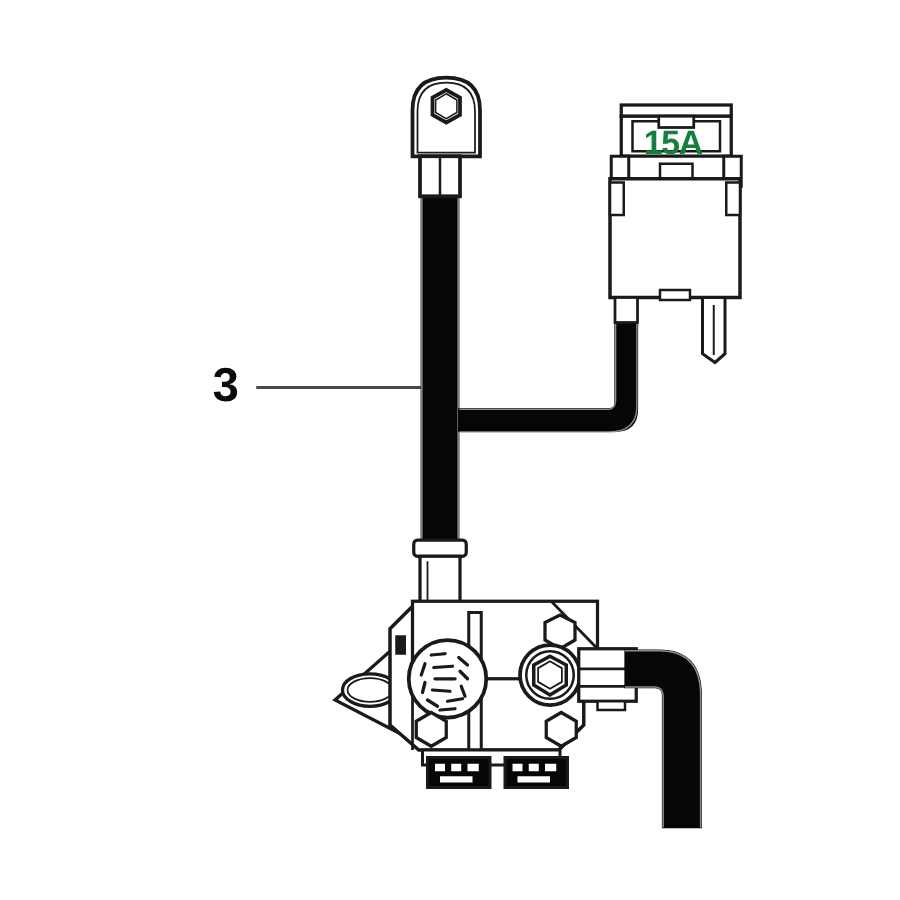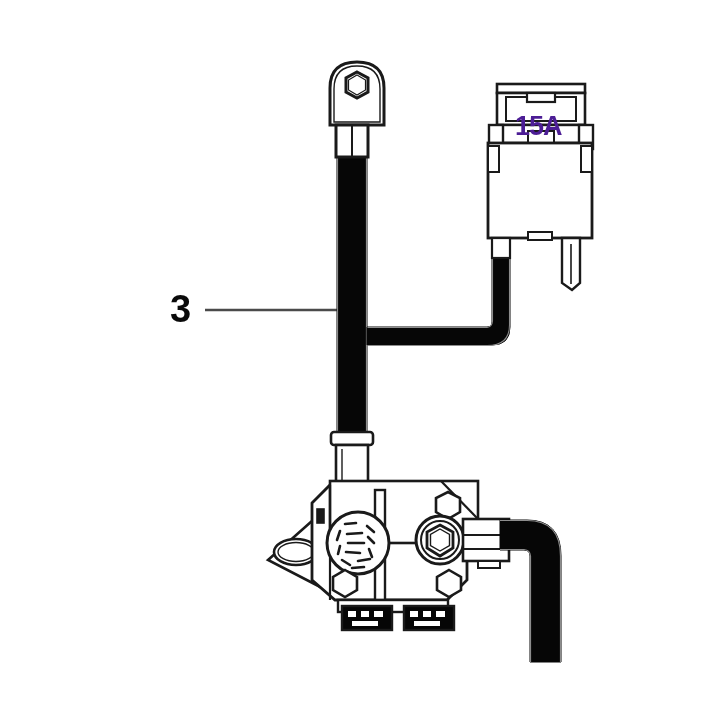--- a/index.html
+++ b/index.html
@@ -38,23 +38,23 @@
     top: 290px;
     letter-spacing: 0px;
     user-select: none;
   }
   .fuse-rating-label {
     position: absolute;
     font-family: "Liberation Sans", sans-serif;
     font-weight: bold;
     font-size: 27px;
     line-height: 1;
-    color: #4c1d95;
+    color: #15803d;
     left: 515px;
-    top: 113px;
+    top: 101px;
     letter-spacing: -1px;
     user-select: none;
   }
 </style>
 </head>
 <body>
 
 <div id="diagram-root">
 
   <svg id="parts-svg" viewBox="0 0 720 720" xmlns="http://www.w3.org/2000/svg">

